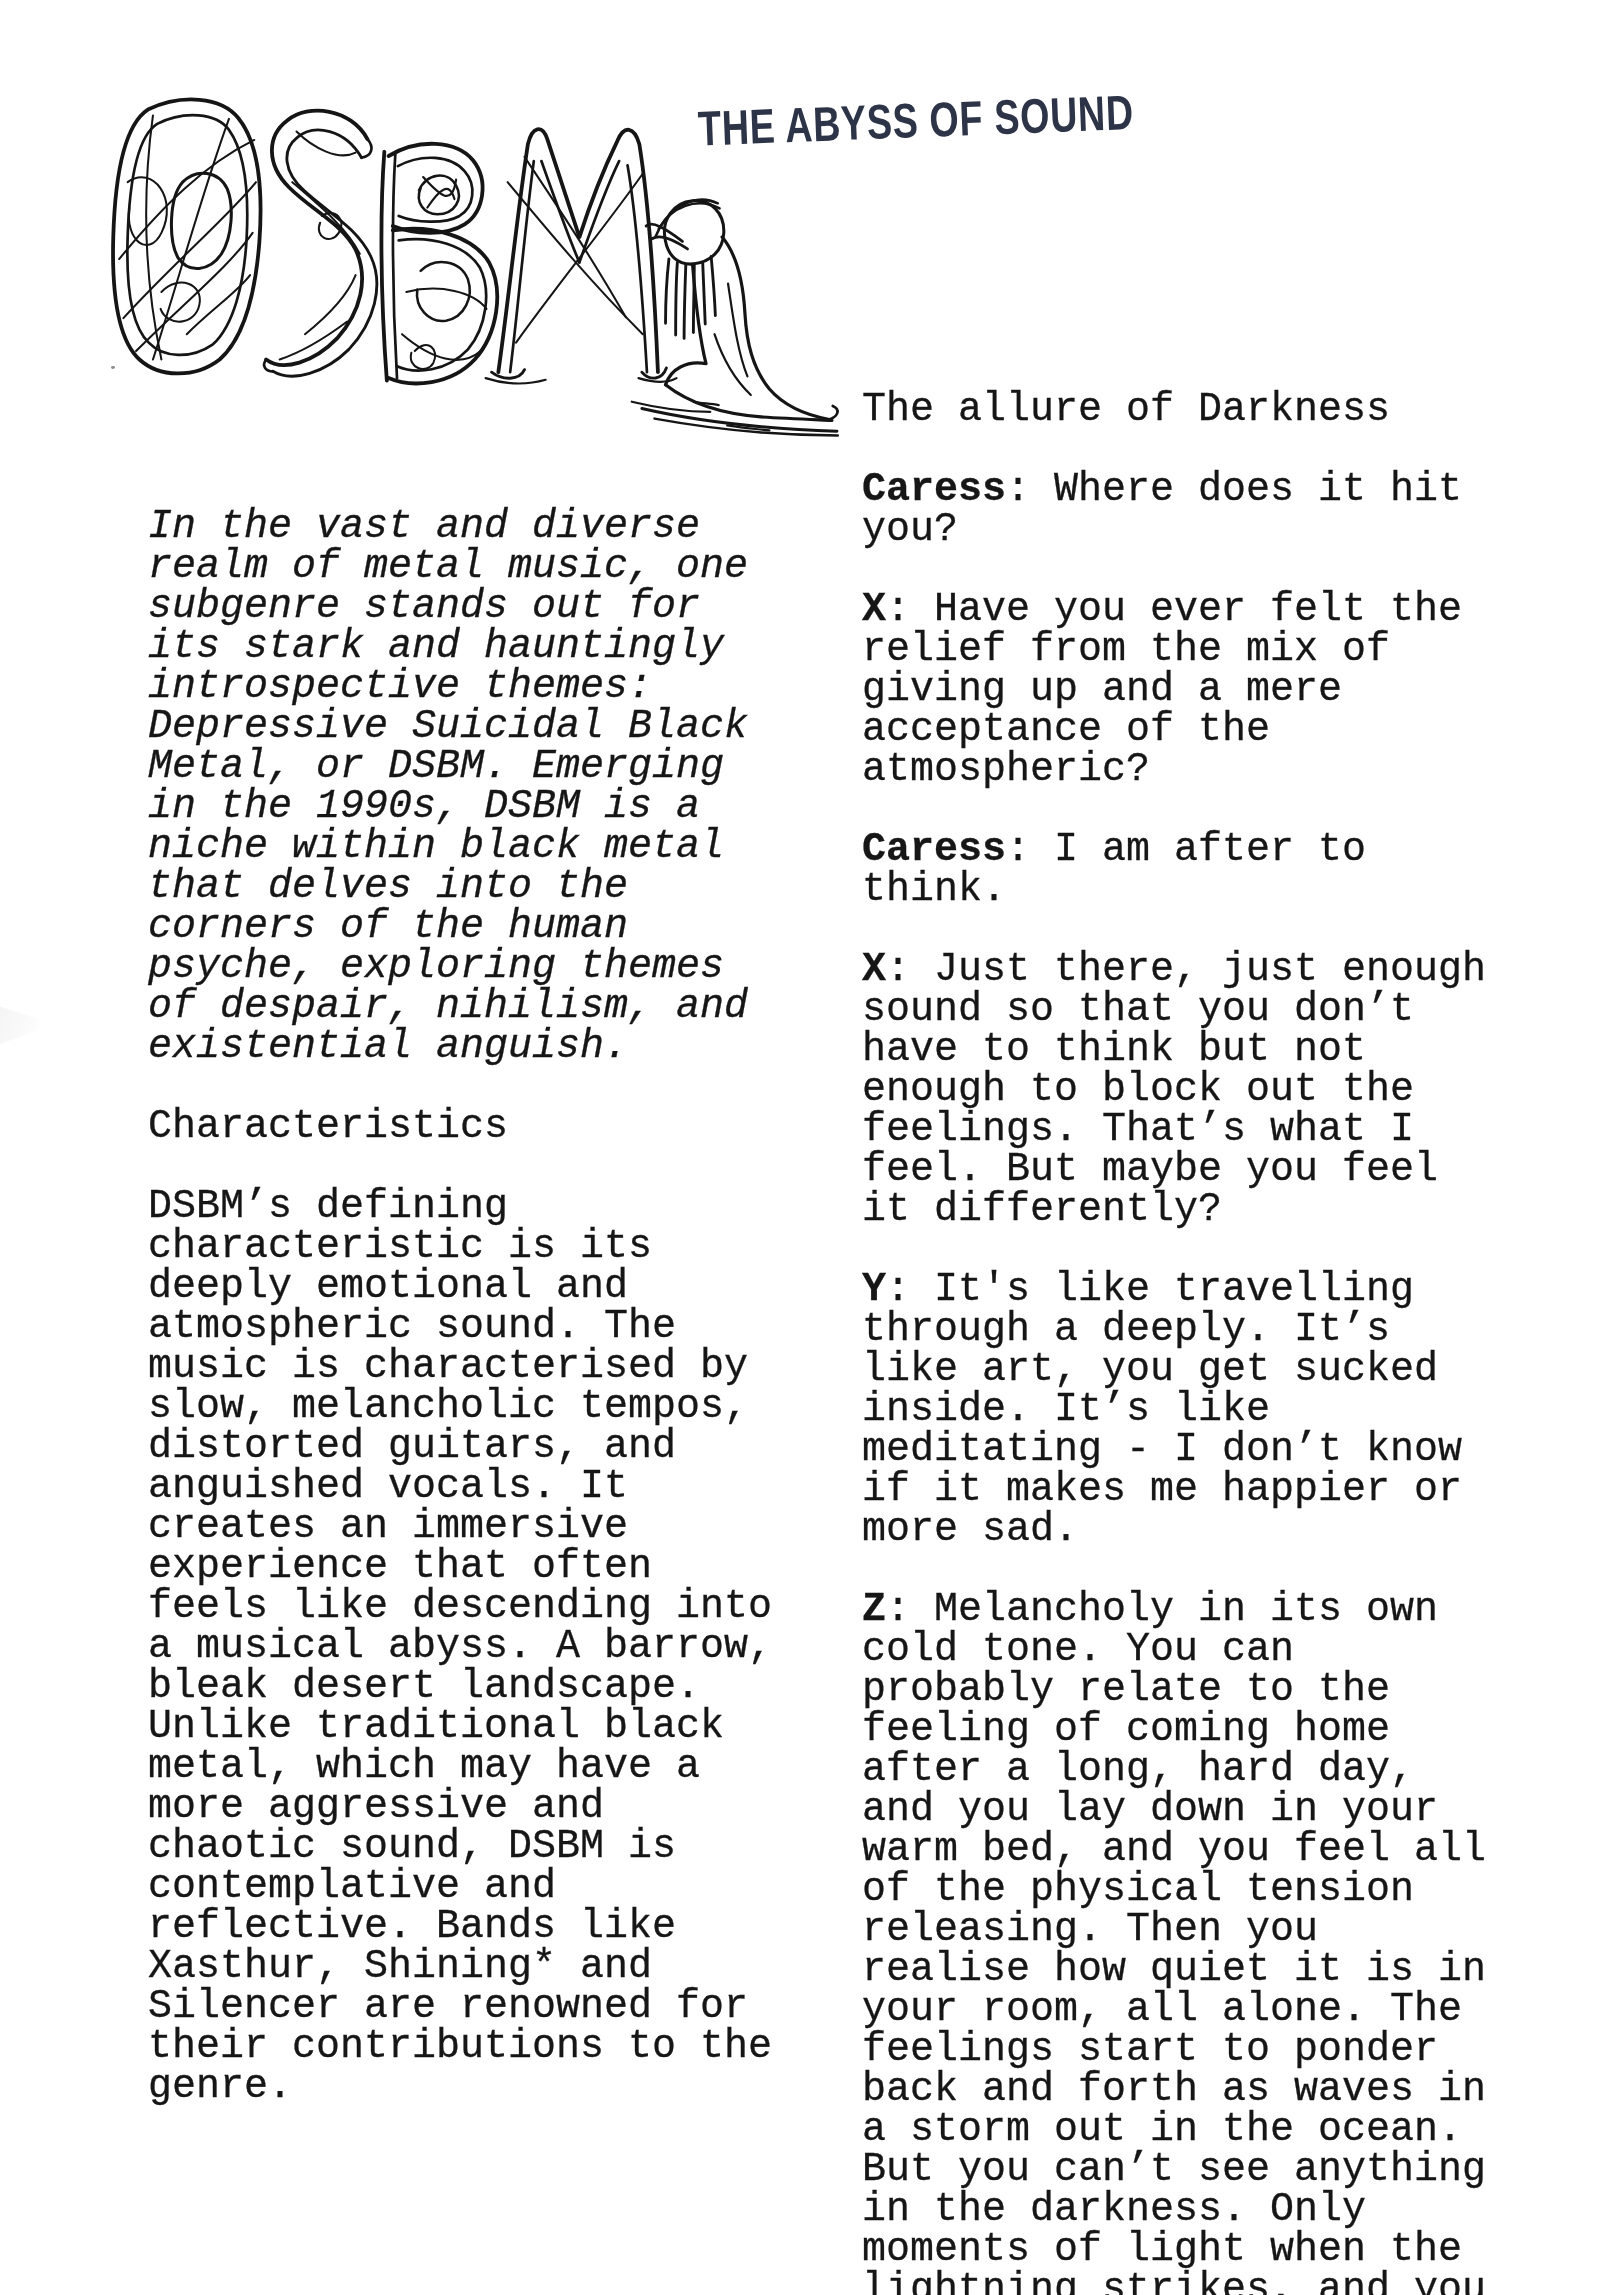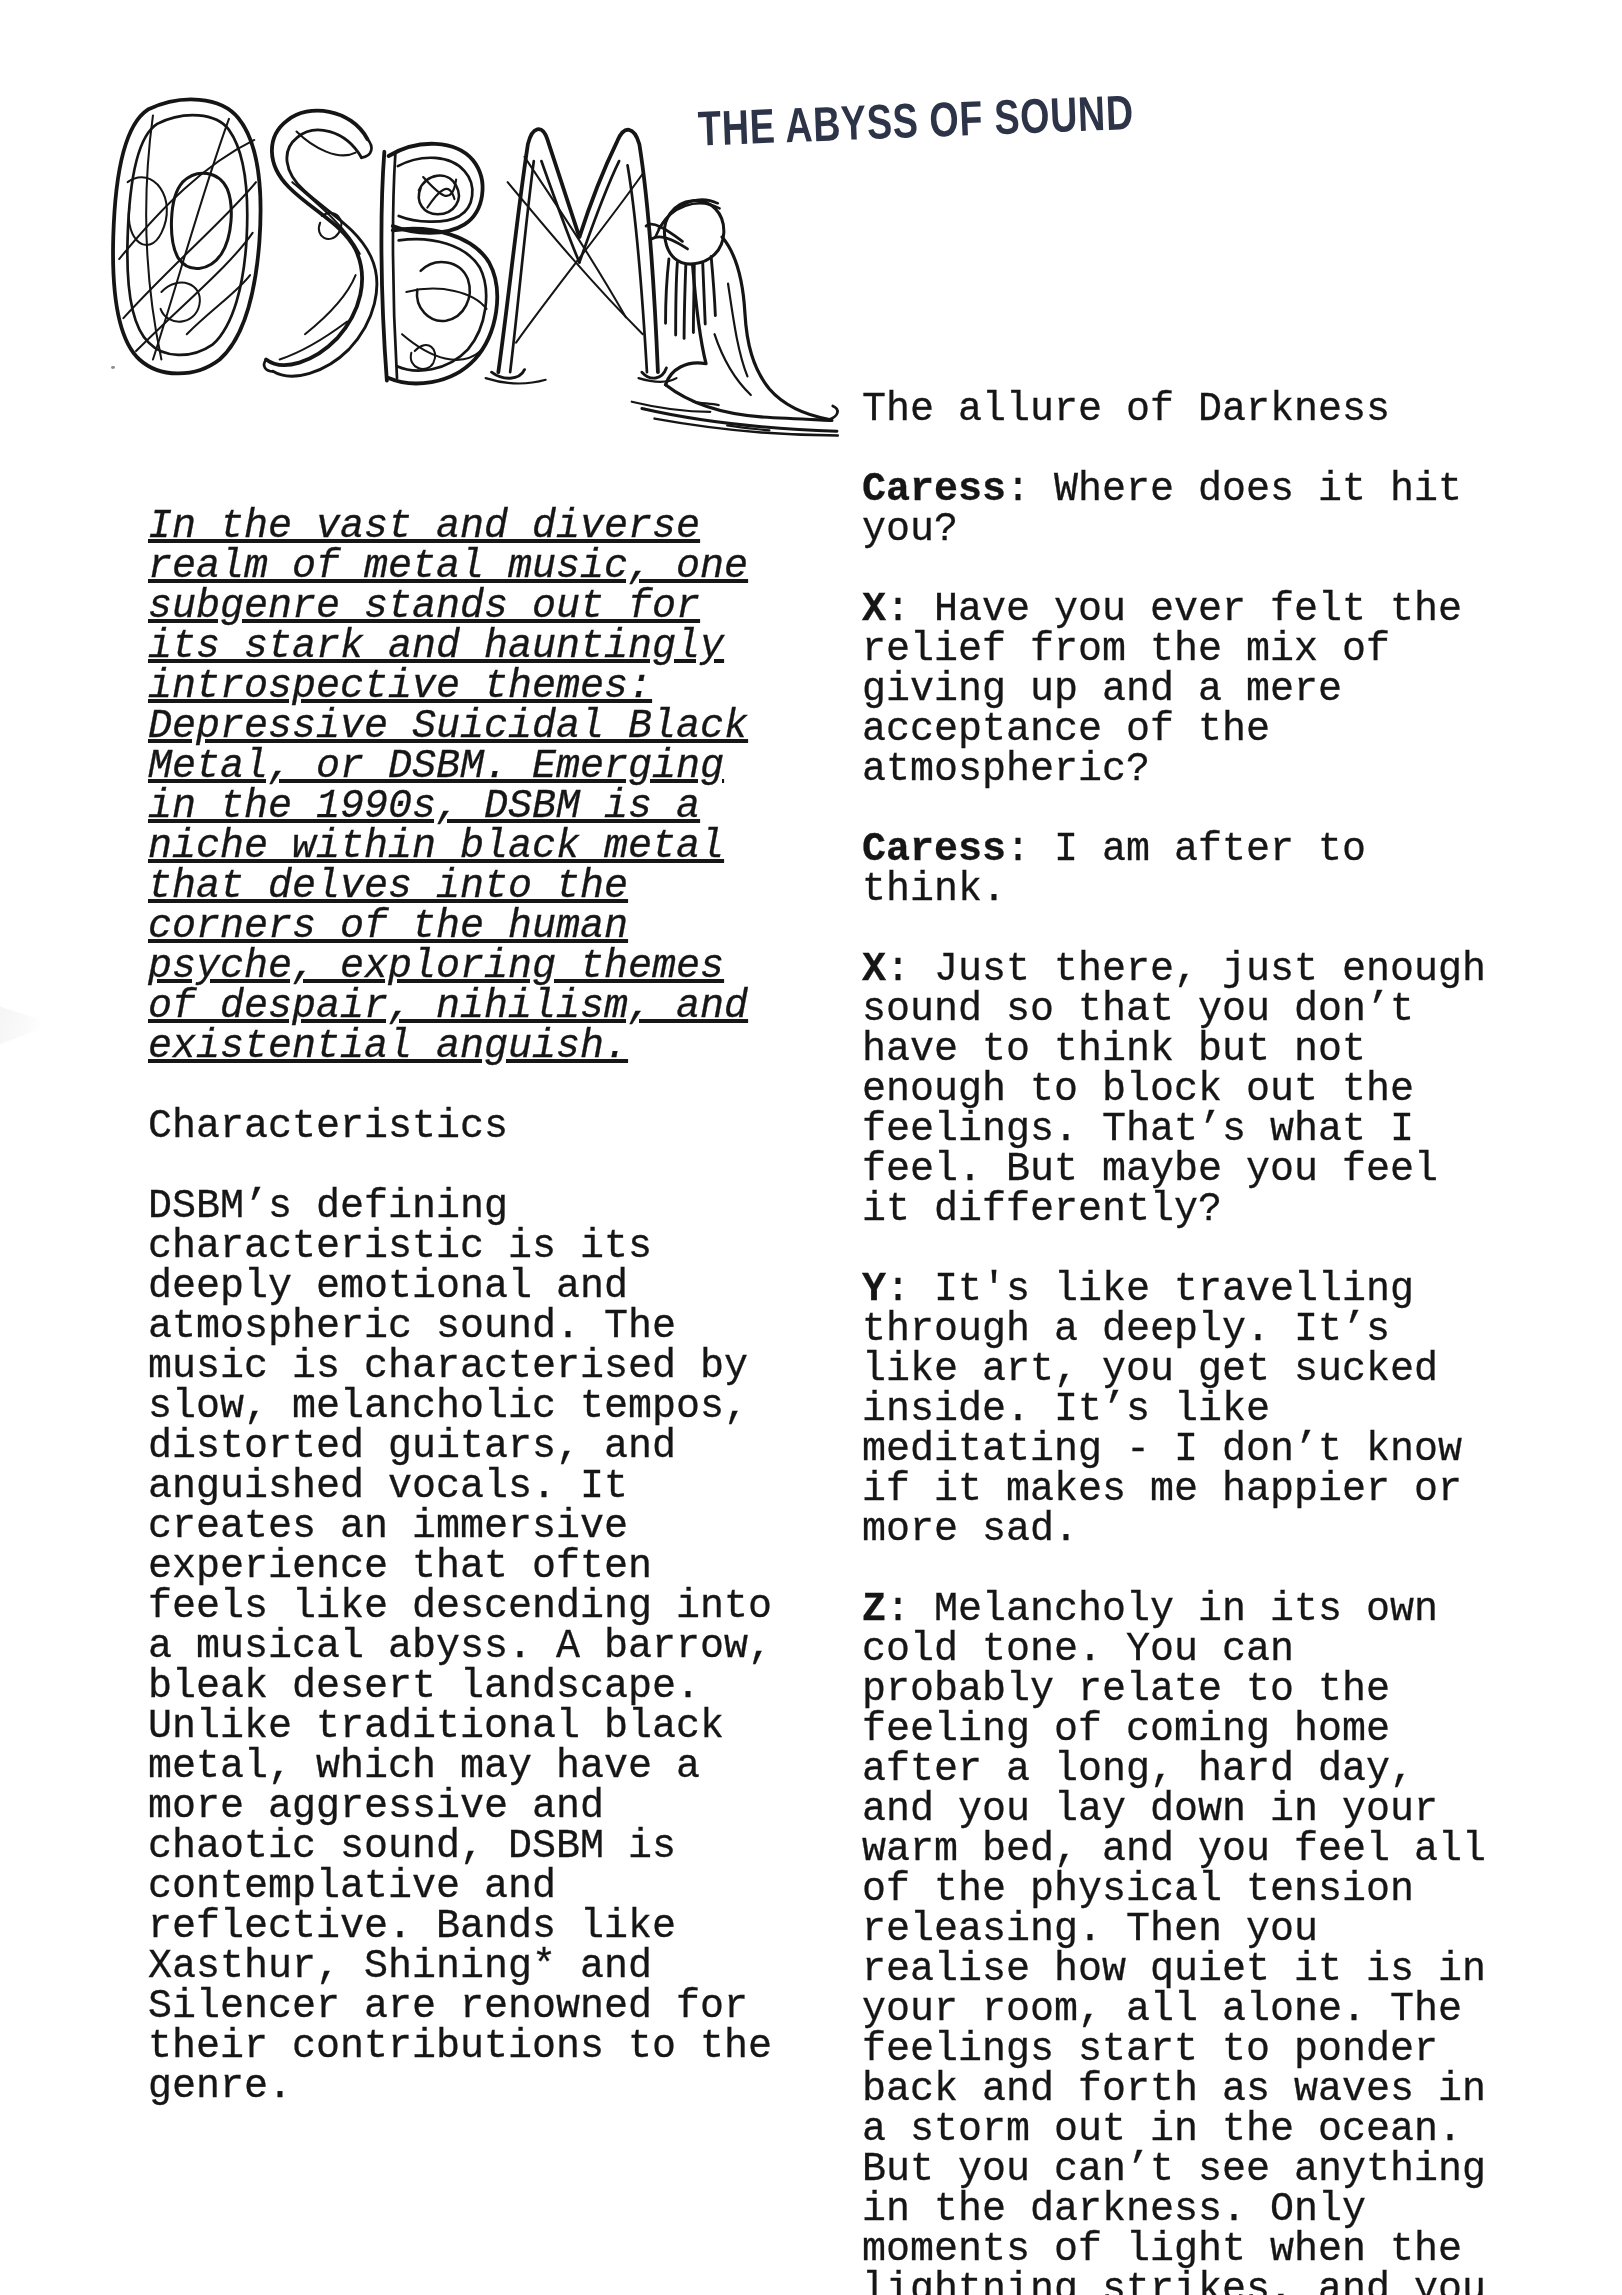--- a/index.html
+++ b/index.html
@@ -6,21 +6,21 @@
   body{
     width:1622px;height:2295px;background:#ffffff;position:relative;
     font-family:"Liberation Mono","DejaVu Sans Mono",monospace;color:#161616;
     overflow:hidden;
   }
   .col{position:absolute;width:629px;font-size:30px;line-height:40px;
        -webkit-text-stroke:0.3px currentColor;}
   .col p,.col h2{margin:0 0 40px 0;font-size:40px;line-height:40px;font-weight:normal;}
   .col-left{left:148px;top:507px;}
   .col-right{left:862px;top:390px;}
-  .intro{font-style:italic;text-decoration:underline;}
+  .intro{font-style:italic;}
   .heading{font-weight:bold;}
   .dia b{font-weight:bold;}
   .tagline{
     position:absolute;left:697px;top:100px;white-space:nowrap;
     font-family:"Liberation Sans",sans-serif;font-weight:bold;
     font-size:46px;letter-spacing:0.8px;color:#2e3448;
     transform:rotate(-2.2deg) scale(0.82,1.06);transform-origin:0 0;
   }
   .logo{position:absolute;left:101px;top:80px;width:744px;height:380px;}
   .logo path{fill:none;stroke:#151515;stroke-linecap:round;stroke-linejoin:round;}

